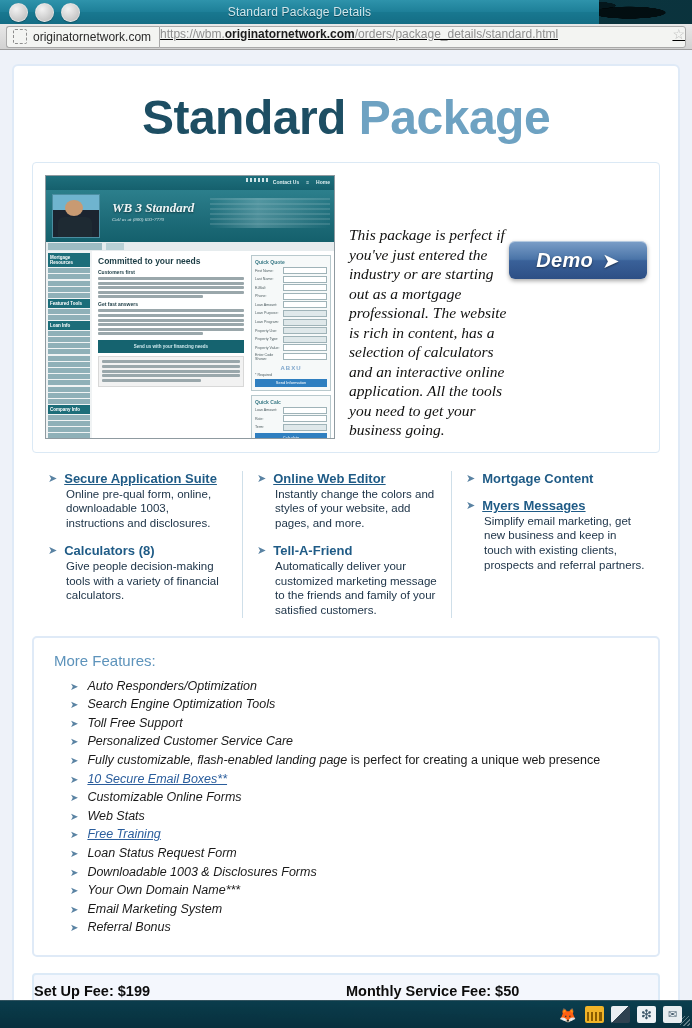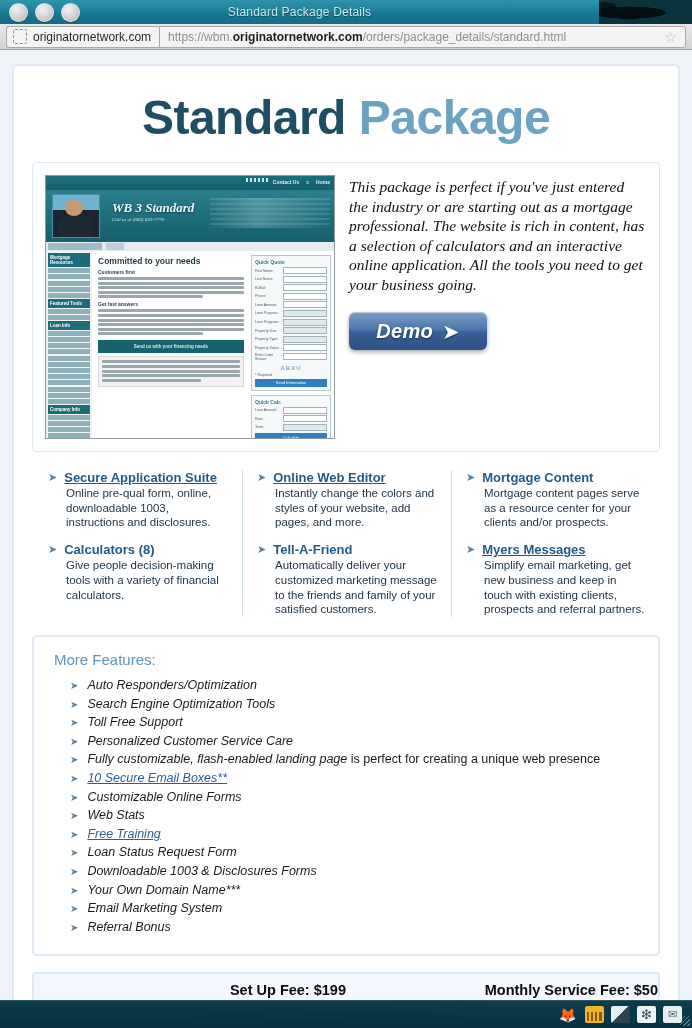--- a/index.html
+++ b/index.html
@@ -67,22 +67,22 @@
     background:#f3f4f2;border:1px solid #a9a9a9;border-right:none;
     border-radius:3px 0 0 3px;padding:0 8px 0 6px;
   }
   .ident-icon{
     width:12px;height:13px;border:1px dashed #8d8d8d;border-radius:2px;
     display:inline-block;
   }
   .ident-text{font-size:12px;color:#2a2a2a;}
   .urlbox{
     flex:1;height:20px;background:#f3f4f2;border:1px solid #a9a9a9;
-    border-radius:0 3px 3px 0;display:flex;align-items:center;
-    padding:0 8px;justify-content:space-between;
+    border-radius:0 3px 3px 0;display:flex;
+    padding:0 0;justify-content:space-between;text-decoration:underline;
   }
   .url{font-size:12px;color:#8e8e8e;white-space:nowrap;overflow:hidden;}
   .url b{color:#1d1d1d;font-weight:700;}
   .star{color:#b9b9b9;font-size:14px;line-height:1;}
 
   
   .page{
     width:692px;height:950px;box-sizing:border-box;
     background:#eef2f9;overflow:hidden;
   }
@@ -101,21 +101,21 @@
 
   
   .hero{
     border:1px solid #dbe9f5;border-radius:4px;
     padding:12px;display:flex;gap:14px;margin-bottom:18px;background:#fff;
   }
   .shot{
     width:288px;height:262px;flex:none;border:1px solid #8f9aa0;
     overflow:hidden;position:relative;background:#e9eef0;
   }
-  .hero-right{flex:1;display:flex;flex-direction:column;}
+  .hero-right{flex:1;display:flex;flex-direction:row;margin-top:48px;}
   .blurb{
     font-family:"Liberation Serif",serif;font-style:italic;
     font-size:15.5px;line-height:1.26;color:#10100f;margin:2px 0 0 0;
   }
   .demo-wrap{margin-top:18px;}
   .demo-btn{
     width:138px;height:38px;border-radius:6px;border:none;cursor:pointer;
     background:linear-gradient(to bottom,#7c9fc8 0%,#4a74a8 48%,#3a6199 52%,#2d4f85 100%);
     box-shadow:0 2px 4px rgba(0,0,0,.35), inset 0 1px 0 rgba(255,255,255,.45);
     display:flex;align-items:center;justify-content:center;gap:9px;
@@ -248,21 +248,21 @@
     font-size:12.5px;color:#1a1a1a;font-style:italic;line-height:1.2;
   }
   .mf li .txt.link{color:#2a5d9c;text-decoration:underline;cursor:pointer;}
   .mf li .txt .plain{font-style:normal;}
 
   
   .fees{
     border:2px solid #dceaf7;border-radius:4px;background:#f4f7fd;
     display:flex;padding:8px 0;margin-bottom:12px;
   }
-  .fee{flex:1;text-align:right;font-size:14.5px;font-weight:700;color:#0c0c0c;}
+  .fee{flex:1;text-align:left;font-size:14.5px;font-weight:700;color:#0c0c0c;}
 
   
   .taskbar{
     position:absolute;left:0;bottom:0;width:692px;height:28px;
     background:linear-gradient(to bottom,rgba(10,62,78,.92),rgba(8,48,62,.95));
     border-top:1px solid rgba(255,255,255,.18);
     display:flex;align-items:center;justify-content:flex-end;
     gap:7px;padding-right:10px;box-sizing:border-box;
   }
   .tbi{
@@ -528,21 +528,20 @@
             <div class="fdesc">Automatically deliver your customized marketing message to the friends and family of your satisfied customers.</div>
           </div>
         </div>
 
         <div class="col">
           <div class="feat">
             <div class="fhead">
               <span class="bullet">➤</span>
               <span class="fname">Mortgage Content</span>
             </div>
-            <div class="fdesc">Mortgage content pages serve as a resource center for your clients and/or prospects.</div>
           </div>
           <div class="feat">
             <div class="fhead">
               <span class="bullet">➤</span>
               <span class="fname link">Myers Messages</span>
             </div>
             <div class="fdesc">Simplify email marketing, get new business and keep in touch with existing clients, prospects and referral partners.</div>
           </div>
         </div>
       </div>

